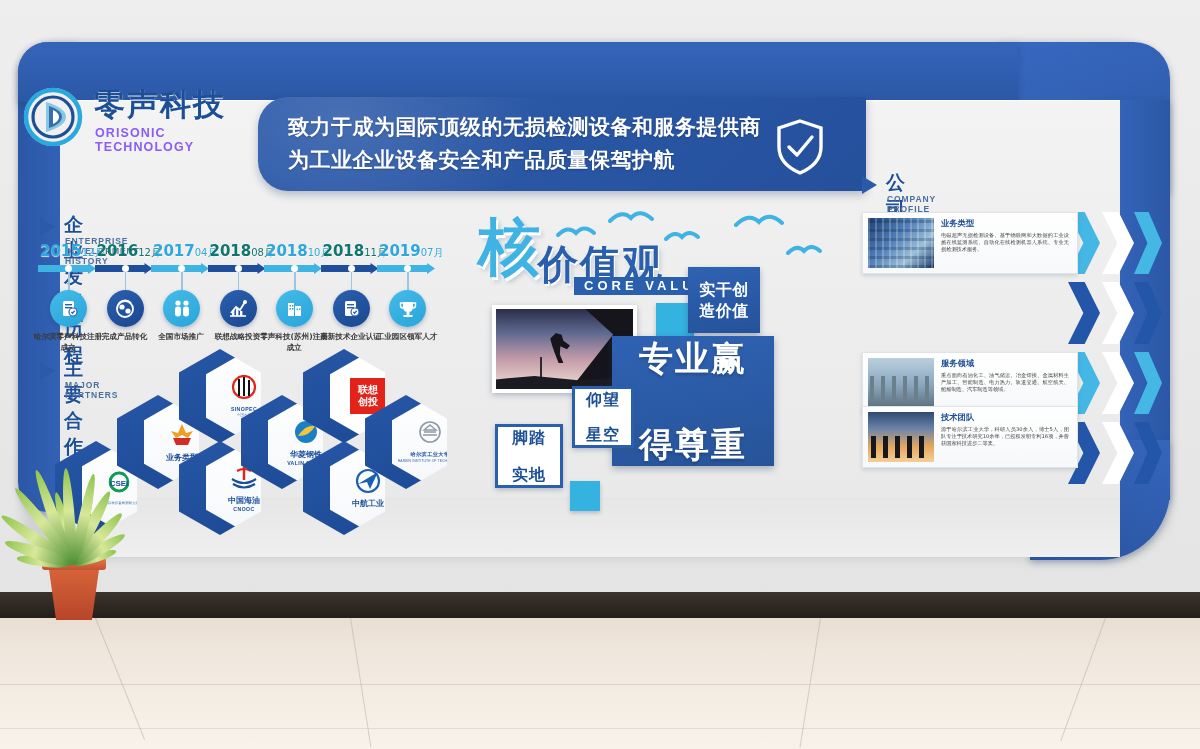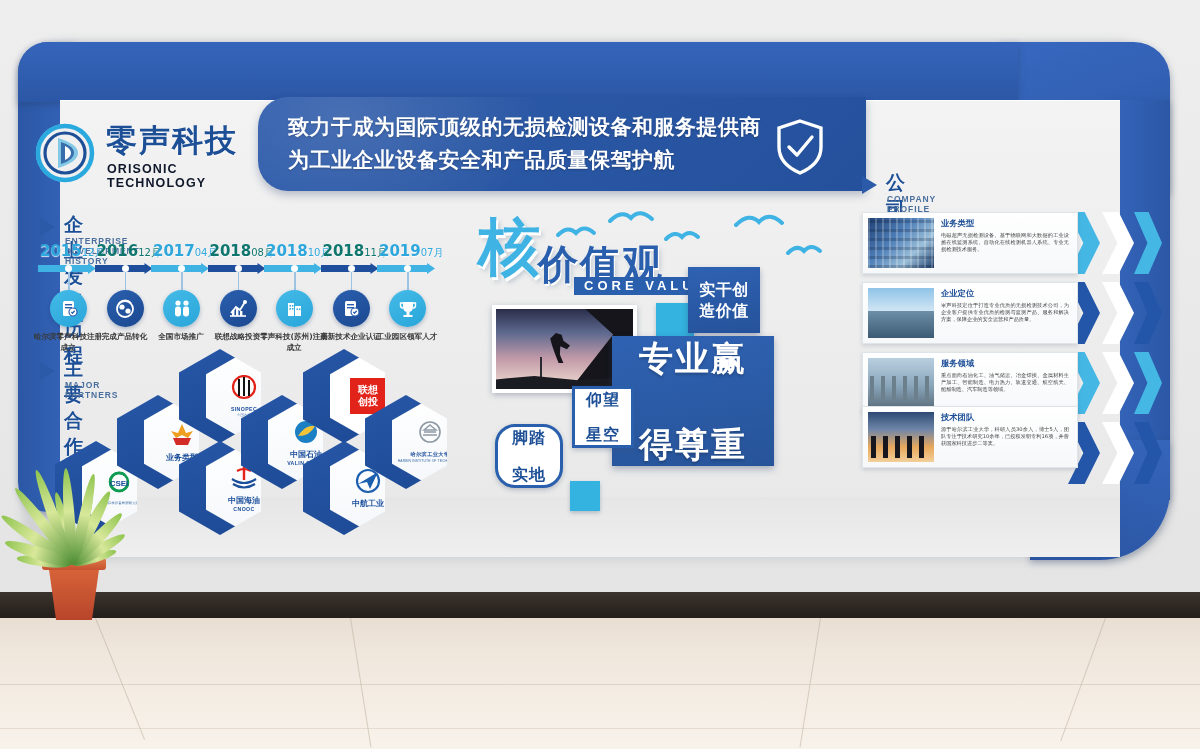--- a/index.html
+++ b/index.html
@@ -108,30 +108,30 @@
     position:absolute; left:30px; top:14px; color:#fff;
     font-family:"DejaVu Sans","Liberation Sans",sans-serif;
     font-weight:bold; font-size:21px; line-height:33px; letter-spacing:.5px;
     text-shadow: 0 1px 2px rgba(0,0,0,.25);
   }
   .shield {
     position:absolute; right:42px; top:22px; width:48px; height:56px;
   }
 
   
-  .logo-wrap { position:absolute; left:34px; top:84px; width:215px; height:72px;margin-top:36px; }
+  .logo-wrap { position:absolute; left:22px; top:84px; width:215px; height:72px; }
   .logo-mark { position:absolute; left:0; top:2px; width:62px; height:62px; }
   .logo-cn {
     position:absolute; left:72px; top:0px; color:#1d4f97; font-weight:bold;
     font-size:31px; letter-spacing:2px;
     font-family:"DejaVu Sans","Liberation Sans",sans-serif;
     text-shadow:0 1px 1px rgba(255,255,255,.9);
   }
   .logo-en {
-    position:absolute; left:73px; top:42px; color:#0f172a; font-weight:bold;
+    position:absolute; left:73px; top:42px; color:#8b5cf6; font-weight:bold;
     font-size:12.5px; letter-spacing:1.1px;
   }
 
   
   .sec-head { position:absolute; }
   .sec-head .tri {
     position:absolute; left:0; top:4px; width:0; height:0;
     border-left:15px solid #2b5aa8; border-top:9px solid transparent; border-bottom:9px solid transparent;
   }
   .sec-head .cn {
@@ -260,21 +260,21 @@
   .box-shigan span { color:#fff; font-size:16px; font-weight:bold; line-height:21px; letter-spacing:.5px;
     font-family:"DejaVu Sans","Liberation Sans",sans-serif; }
   .box-white {
     position:absolute; background:#fff; border:3px solid #2a5fae;
     display:flex; flex-direction:column; align-items:center; justify-content:space-between;
     box-shadow:0 2px 5px rgba(60,80,110,.3);
   }
   .box-white span { color:#1d4f97; font-size:16px; font-weight:bold; line-height:21px; letter-spacing:1px;
     font-family:"DejaVu Sans","Liberation Sans",sans-serif; }
   .box-yangwang { left:572px; top:386px; width:62px; height:62px; }
-  .box-jiaota  { left:495px; top:424px; width:68px; height:64px;border-radius:20px; }
+  .box-jiaota  { left:495px; top:424px; width:68px; height:64px; }
   .sq-cyan {
     position:absolute; background:#34b3e0; box-shadow:0 2px 4px rgba(50,80,110,.3);
   }
   .sq-a { left:656px; top:303px; width:38px; height:38px; }
   .sq-b { left:570px; top:481px; width:30px; height:30px; }
 
   
   #profile { position:absolute; left:862px; top:172px; width:300px; height:320px; }
   .pcard {
     position:absolute; left:0; width:216px; height:62px;
@@ -551,21 +551,21 @@
           <div class="pname">中国海油</div>
           <div class="psub">CNOOC</div>
         </div>
       </div>
       <div class="hex" style="left: 186px; top: 20px;">
         <div class="inner">
           <div><svg width="30" height="26" viewBox="0 0 30 26">
               <circle cx="15" cy="13" r="11" fill="#1b7fc4"></circle>
               <path d="M7 17 q8 -12 17 -10 q-5 10 -17 10 Z" fill="#f2c43a"></path>
             </svg></div>
-          <div class="pname">中国石油</div>
+          <div class="pname">华菱钢铁</div>
           <div class="psub">VALIN STEEL</div>
         </div>
       </div>
       <div class="hex red" style="left: 248px; top: -26px;">
         <div class="inner">
           <div style="background:#e2231a;color:#fff;font-weight:bold;font-size:10px;line-height:12px;padding:6px 8px;text-align:center;font-family:sans-serif">联想<br>创投</div>
         </div>
       </div>
       <div class="hex" style="left: 248px; top: 66px;">
         <div class="inner">
@@ -647,27 +647,20 @@
       <div class="pcard" style="top: 40px;">
         <div class="pthumb th-ind"></div>
         <div class="pbody">
           <div class="ptitle">业务类型</div>
           <div class="ptext">电磁超声无损检测设备、基于物联网和大数据的工业设施在线监测系统、自动化在线检测机器人系统、专业无损检测技术服务。</div>
         </div>
       </div>
       <div class="chev c1 dk" style="top: 110px;"></div>
       <div class="chev c2 wh" style="top: 110px;"></div>
       <div class="chev c3 dk" style="top: 110px;"></div>
-      <div class="pcard" style="top: 110px;">
-        <div class="pthumb th-city"></div>
-        <div class="pbody">
-          <div class="ptitle">企业定位</div>
-          <div class="ptext">零声科技定位于打造专业优质的无损检测技术公司，为企业客户提供专业优质的检测与监测产品、服务和解决方案，保障企业的安全运营和产品质量。</div>
-        </div>
-      </div>
       <div class="chev c1 lt" style="top: 180px;"></div>
       <div class="chev c2 wh" style="top: 180px;"></div>
       <div class="chev c3 lt" style="top: 180px;"></div>
       <div class="pcard" style="top: 180px;">
         <div class="pthumb th-plant"></div>
         <div class="pbody">
           <div class="ptitle">服务领域</div>
           <div class="ptext">重点面向石油化工、油气储运、冶金焊接、金属材料生产加工、智能制造、电力热力、轨道交通、航空航天、船舶制造、汽车制造等领域。</div>
         </div>
       </div>

